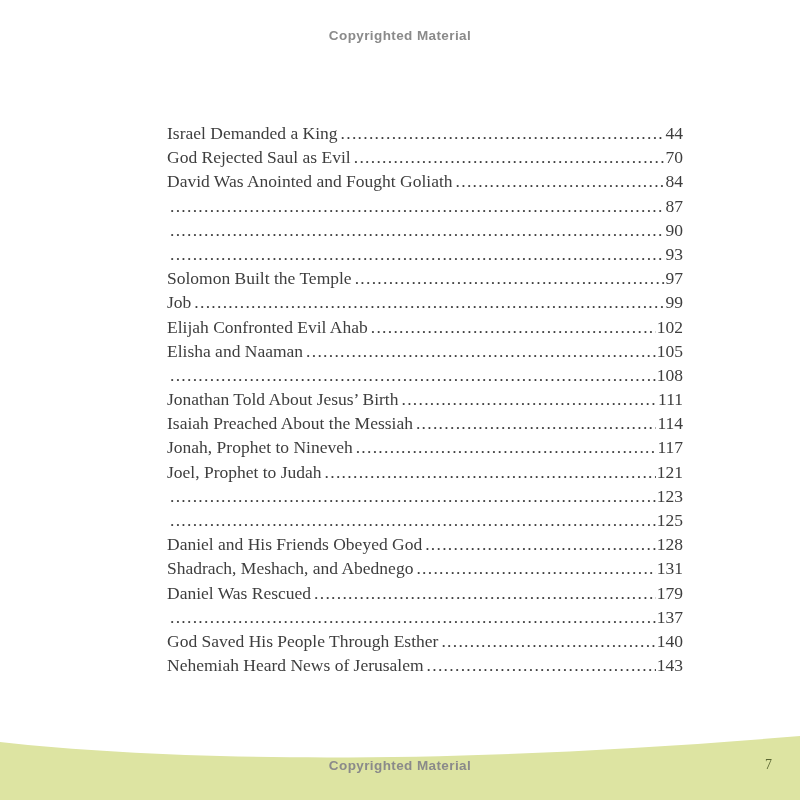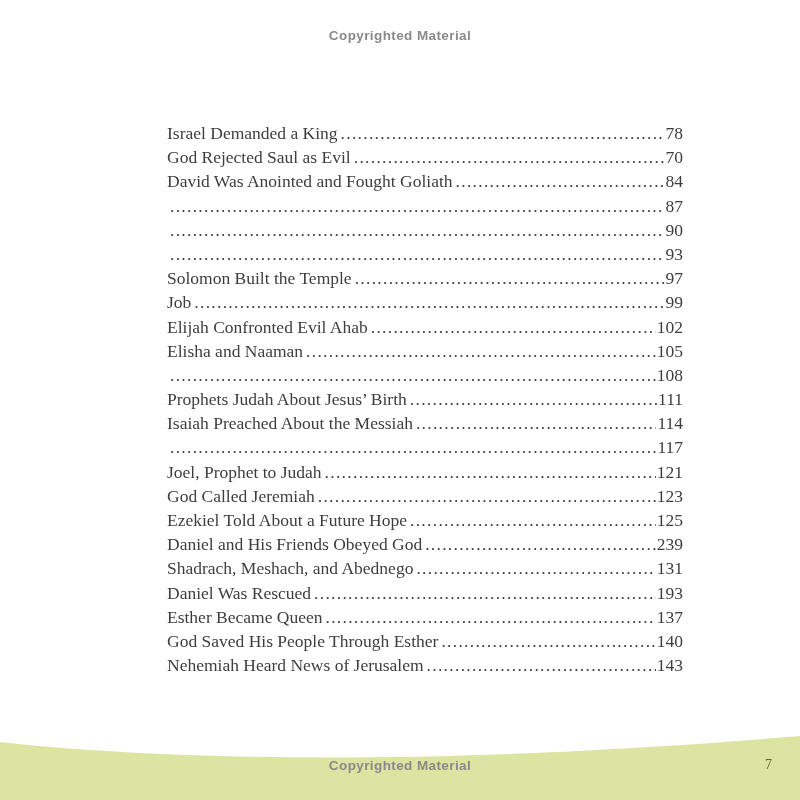--- a/index.html
+++ b/index.html
@@ -65,21 +65,21 @@
 </style>
 </head>
 <body>
 
 <div class="notice notice-top">Copyrighted Material</div>
 
 <div class="toc">
   <div class="toc-row">
     <span class="toc-title">Israel Demanded a King</span>
     <span class="toc-leader">................................................................................................................................................................</span>
-    <span class="toc-page">78</span>
+    <span class="toc-page">44</span>
   </div>
 
   <div class="toc-row">
     <span class="toc-title">God Rejected Saul as Evil</span>
     <span class="toc-leader">................................................................................................................................................................</span>
     <span class="toc-page">70</span>
   </div>
 
   <div class="toc-row">
     <span class="toc-title">David Was Anointed and Fought Goliath</span>
@@ -125,74 +125,72 @@
     <span class="toc-leader">................................................................................................................................................................</span>
     <span class="toc-page">105</span>
   </div>
 
   <div class="toc-row">
     <span class="toc-leader">................................................................................................................................................................</span>
     <span class="toc-page">108</span>
   </div>
 
   <div class="toc-row">
-    <span class="toc-title">Prophets Judah About Jesus’ Birth</span>
+    <span class="toc-title">Jonathan Told About Jesus’ Birth</span>
     <span class="toc-leader">................................................................................................................................................................</span>
     <span class="toc-page">111</span>
   </div>
 
   <div class="toc-row">
     <span class="toc-title">Isaiah Preached About the Messiah</span>
     <span class="toc-leader">................................................................................................................................................................</span>
     <span class="toc-page">114</span>
   </div>
 
   <div class="toc-row">
+    <span class="toc-title">Jonah, Prophet to Nineveh</span>
     <span class="toc-leader">................................................................................................................................................................</span>
     <span class="toc-page">117</span>
   </div>
 
   <div class="toc-row">
     <span class="toc-title">Joel, Prophet to Judah</span>
     <span class="toc-leader">................................................................................................................................................................</span>
     <span class="toc-page">121</span>
   </div>
 
   <div class="toc-row">
-    <span class="toc-title">God Called Jeremiah</span>
     <span class="toc-leader">................................................................................................................................................................</span>
     <span class="toc-page">123</span>
   </div>
 
   <div class="toc-row">
-    <span class="toc-title">Ezekiel Told About a Future Hope</span>
     <span class="toc-leader">................................................................................................................................................................</span>
     <span class="toc-page">125</span>
   </div>
 
   <div class="toc-row">
     <span class="toc-title">Daniel and His Friends Obeyed God</span>
     <span class="toc-leader">................................................................................................................................................................</span>
-    <span class="toc-page">239</span>
+    <span class="toc-page">128</span>
   </div>
 
   <div class="toc-row">
     <span class="toc-title">Shadrach, Meshach, and Abednego</span>
     <span class="toc-leader">................................................................................................................................................................</span>
     <span class="toc-page">131</span>
   </div>
 
   <div class="toc-row">
     <span class="toc-title">Daniel Was Rescued</span>
     <span class="toc-leader">................................................................................................................................................................</span>
-    <span class="toc-page">193</span>
-  </div>
-
-  <div class="toc-row">
-    <span class="toc-title">Esther Became Queen</span>
+    <span class="toc-page">179</span>
+  </div>
+
+  <div class="toc-row">
     <span class="toc-leader">................................................................................................................................................................</span>
     <span class="toc-page">137</span>
   </div>
 
   <div class="toc-row">
     <span class="toc-title">God Saved His People Through Esther</span>
     <span class="toc-leader">................................................................................................................................................................</span>
     <span class="toc-page">140</span>
   </div>
 

